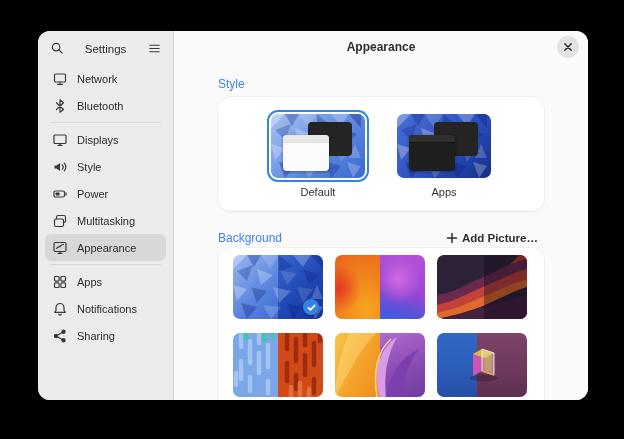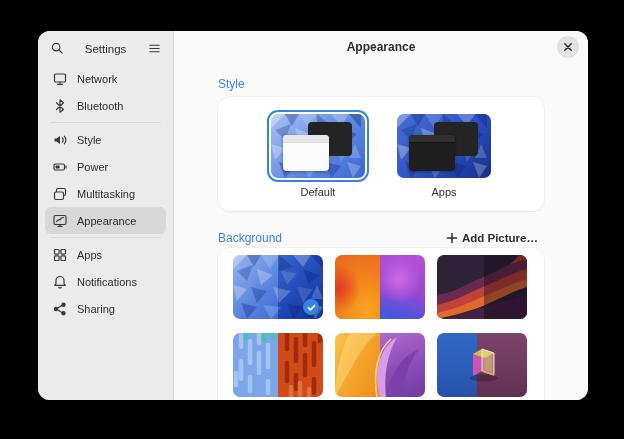--- a/index.html
+++ b/index.html
@@ -169,20 +169,29 @@
         <span class="nav-icon">
           <svg class="glyph" width="16" height="16" viewBox="0 0 16 16">
               <path d="M4.5 4.7l7 6.8L8 14.2V1.8l3.5 2.9-7 6.8"></path>
             </svg>
         </span>
         <span>Bluetooth</span>
       </div>
 
       <div class="nav-divider"></div>
 
+      <div class="nav-item">
+        <span class="nav-icon">
+          <svg class="glyph" width="16" height="16" viewBox="0 0 16 16">
+              <rect x="2" y="3" width="12" height="8.5" rx="1"></rect>
+              <path d="M8 11.5v1.8M6 13.3h4"></path>
+            </svg>
+        </span>
+        <span>Displays</span>
+      </div>
 
       <div class="nav-item">
         <span class="nav-icon">
           <svg class="glyph" width="16" height="16" viewBox="0 0 16 16">
               <path d="M2.5 6.5v3h2L8 12V4L4.5 6.5z" fill="#3a3a3a" stroke="none"></path>
               <path d="M10.3 5.8a3.4 3.4 0 010 4.4M12.3 4.2a6 6 0 010 7.6"></path>
             </svg>
         </span>
         <span>Style</span>
       </div>

